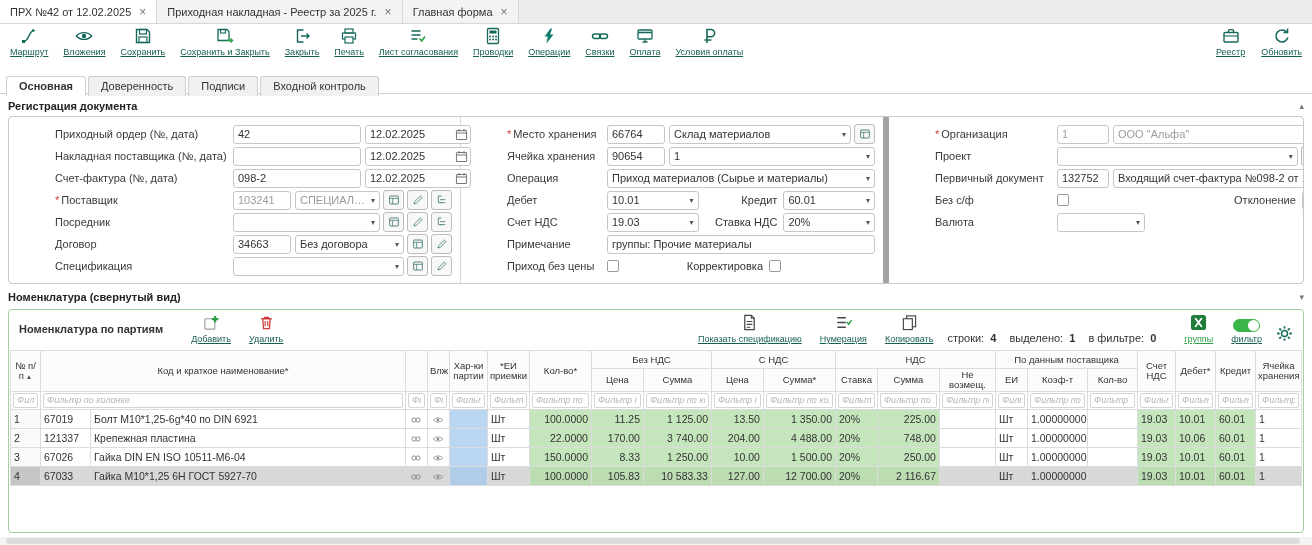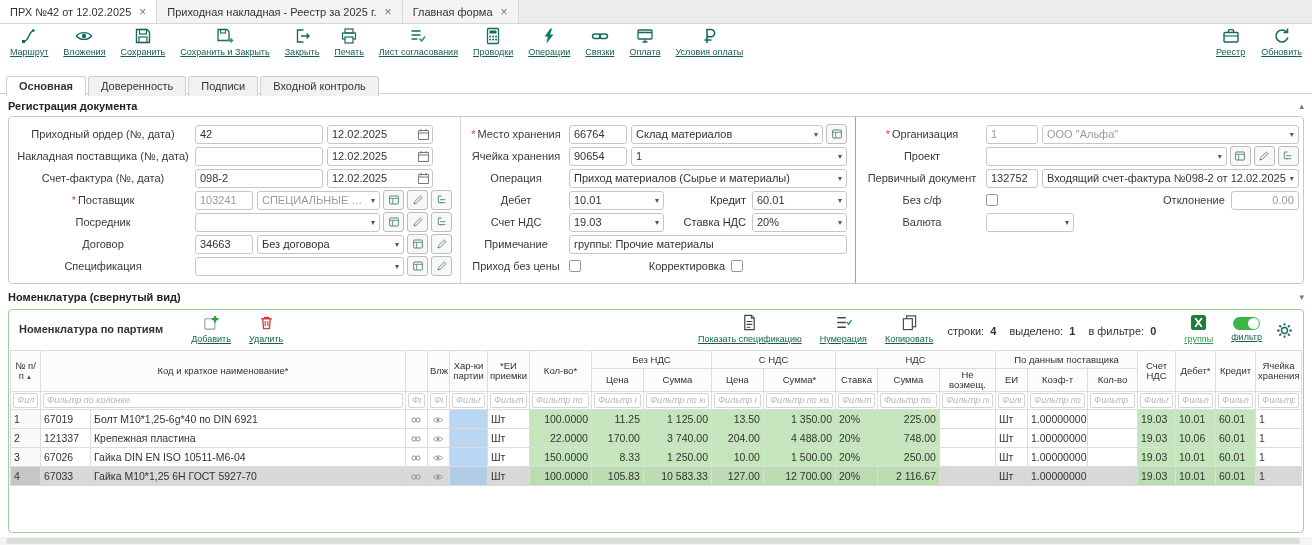--- a/index.html
+++ b/index.html
@@ -34,24 +34,24 @@
   
   .reg-section { padding:3px 8px 0; flex:0 0 auto; }
   .sec-title-row { display:flex; align-items:center; height:17px; }
   .sec-title { font-weight:bold; color:#222; }
   .sec-arrow { margin-left:auto; color:#777; font-size:9px; }
   .sec-arrow.up::after { content:"▴"; }
   .sec-arrow.down::after { content:"▾"; }
   .reg-box { border:1px solid #c9c9c9; border-radius:4px; display:flex; height:168px; margin-top:2px; overflow:hidden; }
   .reg-col { padding:7px 8px; }
   .reg-col1 { width:452px; border-right:1px solid #d8d8d8; }
-  .reg-col2 { width:428px; border-right:1px solid #a3a3a3; }
+  .reg-col2 { width:428px; border-right:6px solid #a3a3a3; }
   .reg-col3 { flex:1; }
   .frow { display:flex; align-items:center; height:20px; margin-bottom:2px; }
-  .flabel { text-align:center; padding-right:6px; color:#3a3a3a; white-space:nowrap; flex:0 0 auto; overflow:hidden; }
+  .flabel { text-align:left; padding-right:6px; color:#3a3a3a; white-space:nowrap; flex:0 0 auto; overflow:hidden;margin-left:38px; }
   .reg-col1 .flabel { width:178px; }
   .reg-col2 .flabel { width:100px; }
   .reg-col3 .flabel { width:122px; }
   .star { color:#d23b3b; margin-right:2px; }
   .inp { height:19px; border:1px solid #c6c6c6; border-radius:3px; padding:0 4px; font-size:11px;
          font-family:inherit; color:#333; background:#fff; outline:none; }
   .inp.gray { color:#9a9a9a; }
   .sel { height:19px; border:1px solid #c6c6c6; border-radius:3px; padding:0 4px; display:flex;
          align-items:center; background:#fff; min-width:0; }
   .sel .val { flex:1; overflow:hidden; white-space:nowrap; text-overflow:ellipsis; }
@@ -77,21 +77,21 @@
   
   .nom-bar { height:20px; display:flex; align-items:center; padding:0 8px; flex:0 0 auto; margin-top:3px; }
 
   
   .batch-panel { flex:1; margin:2px 8px 4px; border:1px solid #9fce9f; border-radius:4px; overflow:hidden;
                  display:flex; flex-direction:column; background:#fff; }
   .panel-toolbar { display:flex; align-items:flex-start; padding:4px 10px 2px; flex:0 0 auto; height:38px; }
   .panel-title { font-weight:bold; margin-top:9px; white-space:nowrap; }
   .pbtn { display:flex; flex-direction:column; align-items:center; margin-left:18px; cursor:default; }
   .pbtn .ticon svg { width:17px; height:17px; }
-  .panel-right { margin-left:auto; display:flex; align-items:flex-start; }
+  .panel-right { margin-left:auto; display:flex; align-items:flex-end; }
   .counters { margin:11px 14px 0; white-space:nowrap; color:#333; }
   .counters b { font-weight:bold; margin:0 10px 0 3px; }
   .toggle { width:27px; height:13px; border-radius:7px; background:#39b54a; position:relative; margin-top:3px; }
   .toggle .knob { position:absolute; right:1px; top:1px; width:11px; height:11px; border-radius:50%; background:#fff; }
   .gear-btn { margin:8px 0 0 14px; }
   .gear-btn svg { width:17px; height:17px; }
 
   
   .grid-wrap { padding:2px 1px; flex:1; overflow:hidden; }
   table.grid { border-collapse:collapse; table-layout:fixed; width:100%; }

